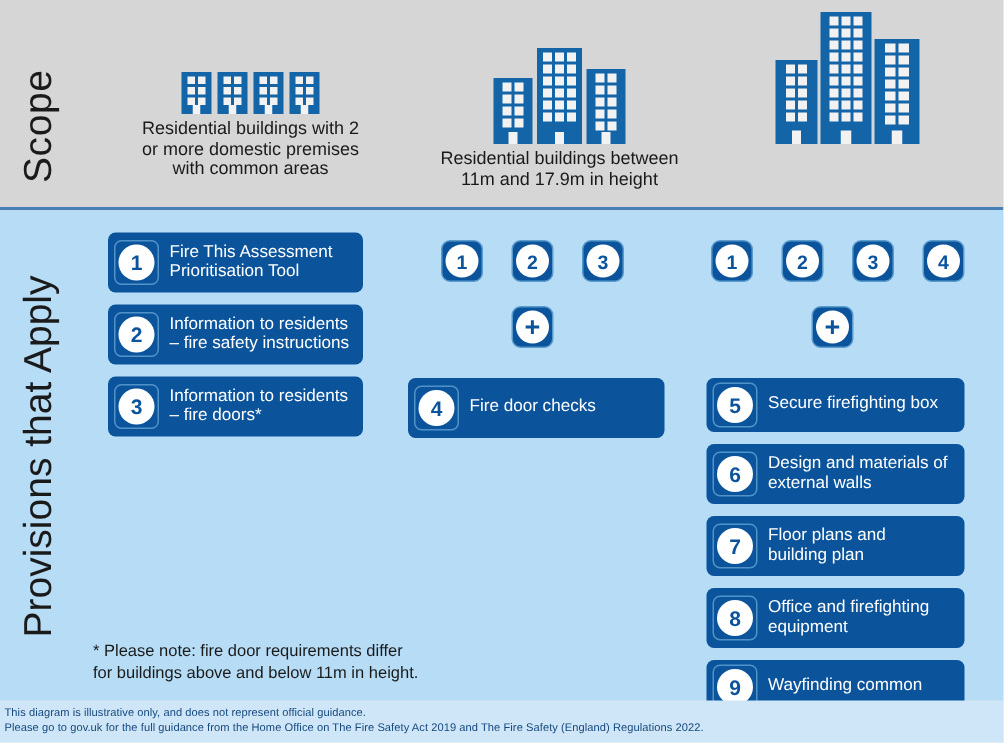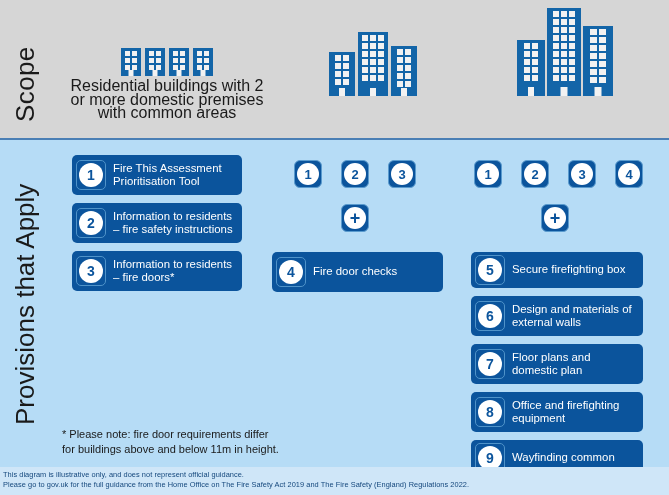--- a/index.html
+++ b/index.html
@@ -41,21 +41,21 @@
     top: 122px;
     font-size: 26px;
     letter-spacing: 0.4px;
   }
 
   .scope-col {
     position: absolute;
     text-align: center;
   }
   .scope-col .caption {
-    font-size: 16px;
+    font-size: 12px;
     color: #1a1a1a;
     line-height: 13.6px;
     white-space: pre-line;
     text-align: center;
   }
   .bld-row {
     display: flex;
     align-items: flex-end;
     justify-content: center;
     gap: 4px;
@@ -312,20 +312,22 @@
               <i class="w"></i>
             <i class="w"></i>
               <i class="w"></i>
               <i class="w"></i>
               <i class="w"></i>
               <i class="w"></i>
           </div>
           <span class="door" style="width:6px;height:8px;"></span>
         </div>
       </div>
+      <div class="caption">Residential buildings  between
+11m and 17.9m in height</div>
     </div>
 
     <div class="scope-col" style="left:460px; top:8px; width:209px;">
       <div class="bld-row" style="gap:2px;">
         <div class="bld" style="width:28px;height:56px;">
           <div class="wins" style="grid-template-columns:repeat(2,6px);grid-template-rows:repeat(5,6px);">
             <i class="w"></i>
               <i class="w"></i>
               <i class="w"></i>
               <i class="w"></i>
@@ -465,21 +467,21 @@
       <span class="circle">6</span>
     </span>
     <span class="btext">Design and materials of
 external walls</span>
   </div>
   <div class="bar" style="left:471px; top:344px; width:172px; height:40px;">
     <span class="numbox">
       <span class="circle">7</span>
     </span>
     <span class="btext">Floor plans and
-domestic  plan</span>
+building  plan</span>
   </div>
   <div class="bar" style="left:471px; top:392px; width:172px; height:40px;">
     <span class="numbox">
       <span class="circle">8</span>
     </span>
     <span class="btext">Office and firefighting
 equipment</span>
   </div>
   <div class="bar" style="left:471px; top:440px; width:172px; height:36px;">
     <span class="numbox">

